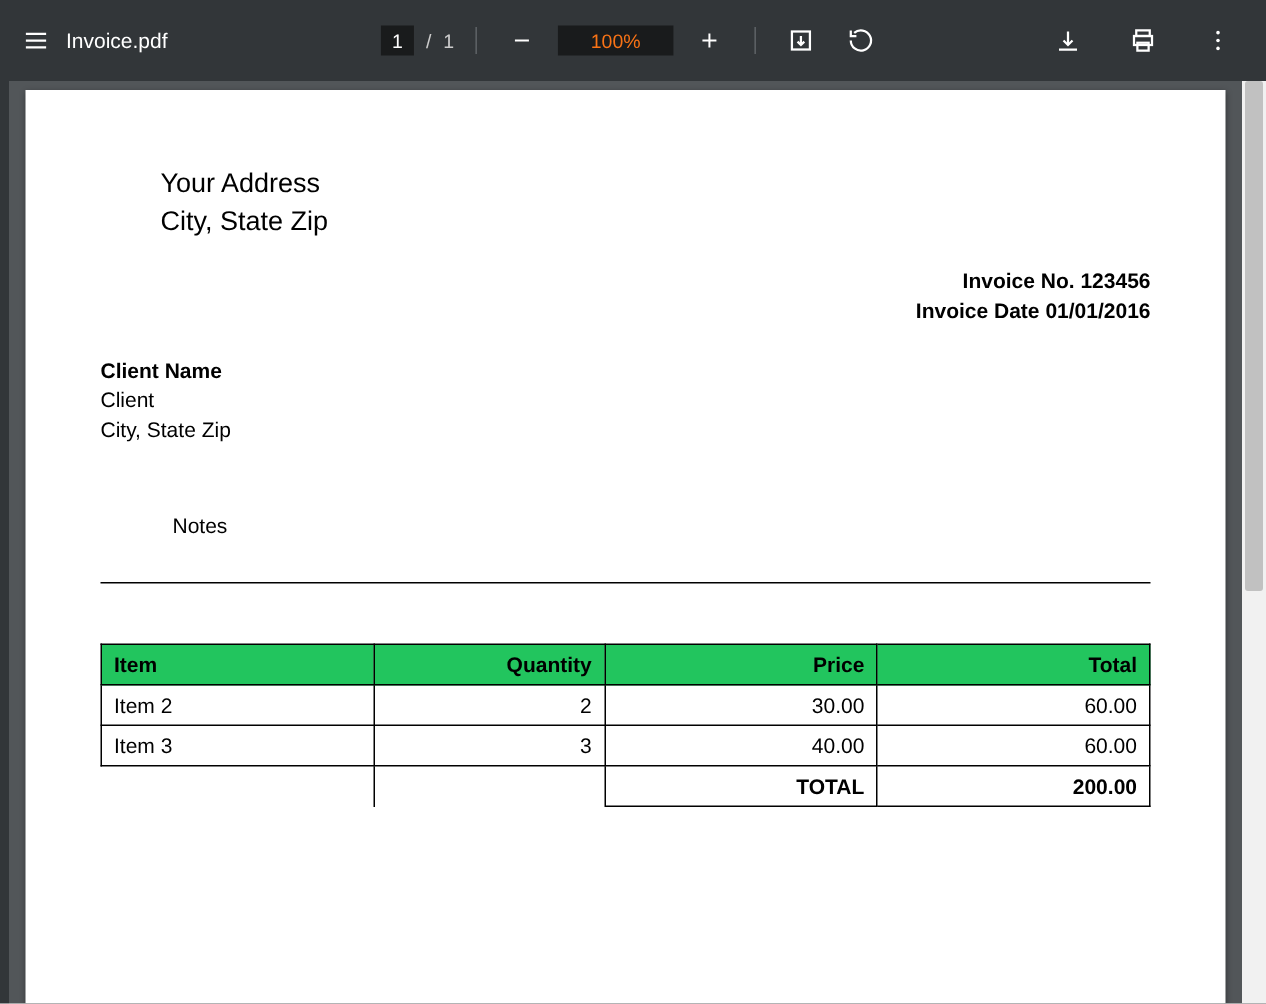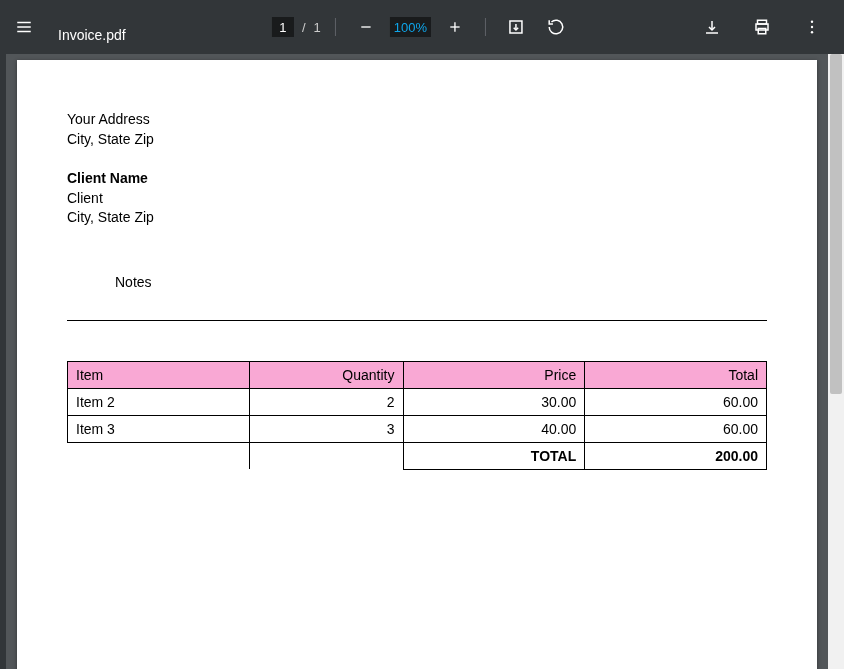--- a/index.html
+++ b/index.html
@@ -14,39 +14,39 @@
   
   .toolbar {
     height: 54px;
     background: #323639;
     display: flex;
     align-items: center;
     color: #fff;
     font-size: 13px;
     padding: 0 8px;
   }
-  .tb-left { display: flex; align-items: flex-end; gap: 14px; flex: 0 0 auto; }
+  .tb-left { display: flex; align-items: center; flex: 0 0 auto; }
   .tb-center { display: flex; align-items: center; gap: 8px; position: absolute; left: 50%; transform: translateX(-50%);}
   .tb-right { display: flex; align-items: center; gap: 18px; margin-left: auto; padding-right:8px;}
   .icon-btn {
     width: 32px; height: 32px;
     display: flex; align-items: center; justify-content: center;
     cursor: pointer; border-radius: 50%;
     color: #fff;
   }
   .filename { font-size: 14px; font-weight: 400; color:#fff; margin-left:4px;}
   .page-input {
     width: 22px; height: 20px; background: #191b1c; color: #fff;
     border: none; text-align: center; font-size: 13px;
   }
   .page-count { color: #ccc; font-size: 13px; }
   .divider { width:1px; height:18px; background:#5f6368; margin:0 6px;}
   .zoom-level {
-    background: #191b1c; color: #0ea5e9; font-size: 13px;
-    padding: 2px 4px; height:20px; display:flex; align-items:center;
+    background: #191b1c; color: #f97316; font-size: 13px;
+    padding: 2px 22px; height:20px; display:flex; align-items:center;
   }
   svg { display:block; }
 
   
   .viewer {
     height: 615px;
     display: flex;
     overflow: hidden;
   }
   .gutter-left { width: 6px; background:#323639; }
@@ -73,38 +73,38 @@
     box-shadow: 0 1px 4px rgba(0,0,0,0.4);
     padding: 50px 50px 50px 50px;
     color: #000;
   }
   .company-name {
     color: #5a9ad6;
     font-size: 28px;
     font-weight: bold;
     margin-bottom: 24px;
   }
-  .addr { font-size: 14px; line-height: 1.4; }
+  .addr { font-size: 18px; line-height: 1.4; margin-left: 40px; }
   .meta-row {
     display:flex; justify-content:flex-end; margin-top:18px;
   }
   .meta { text-align:right; font-size:14px; font-weight:bold; line-height:1.4;}
   .client-block { margin-top:20px; font-size:14px; line-height:1.4;}
   .client-block .name { font-weight:bold; }
   .notes { margin-top:46px; font-size:14px;margin-left:48px; }
   hr.rule { border:none; border-top:1px solid #000; margin-top:30px; }
 
   table.invoice {
     width:100%; border-collapse:collapse; margin-top:40px; font-size:14px;
   }
   table.invoice th, table.invoice td {
     border:1px solid #000; padding:5px 8px;
   }
   table.invoice thead th {
-    background:#f9a8d4; font-weight:normal;
+    background:#22c55e; font-weight:bold;
   }
   table.invoice th:nth-child(1){ text-align:left; width:26%;}
   table.invoice th:nth-child(2){ text-align:right; width:22%;margin-left:23px;}
   table.invoice th:nth-child(3){ text-align:right; width:26%;}
   table.invoice th:nth-child(4){ text-align:right; width:26%;}
   table.invoice td:nth-child(1){ text-align:left;}
   table.invoice td:nth-child(2),
   table.invoice td:nth-child(3),
   table.invoice td:nth-child(4){ text-align:right;}
   table.invoice tfoot td { font-weight:bold; }
@@ -186,20 +186,30 @@
   <div class="gutter-left"></div>
   <div class="page-area">
     <div class="page">
 
 
       <div class="addr">
         <div>Your Address</div>
         <div>City, State Zip</div>
       </div>
 
+      <div class="meta-row">
+        <div class="meta">
+          <div>
+            <span>Invoice No. </span><span>123456</span>
+          </div>
+          <div>
+            <span>Invoice Date </span><span>01/01/2016</span>
+          </div>
+        </div>
+      </div>
 
       <div class="client-block">
         <div class="name">Client Name</div>
         <div>Client</div>
         <div>City, State Zip</div>
       </div>
 
       <div class="notes">Notes</div>
 
       <hr class="rule">

